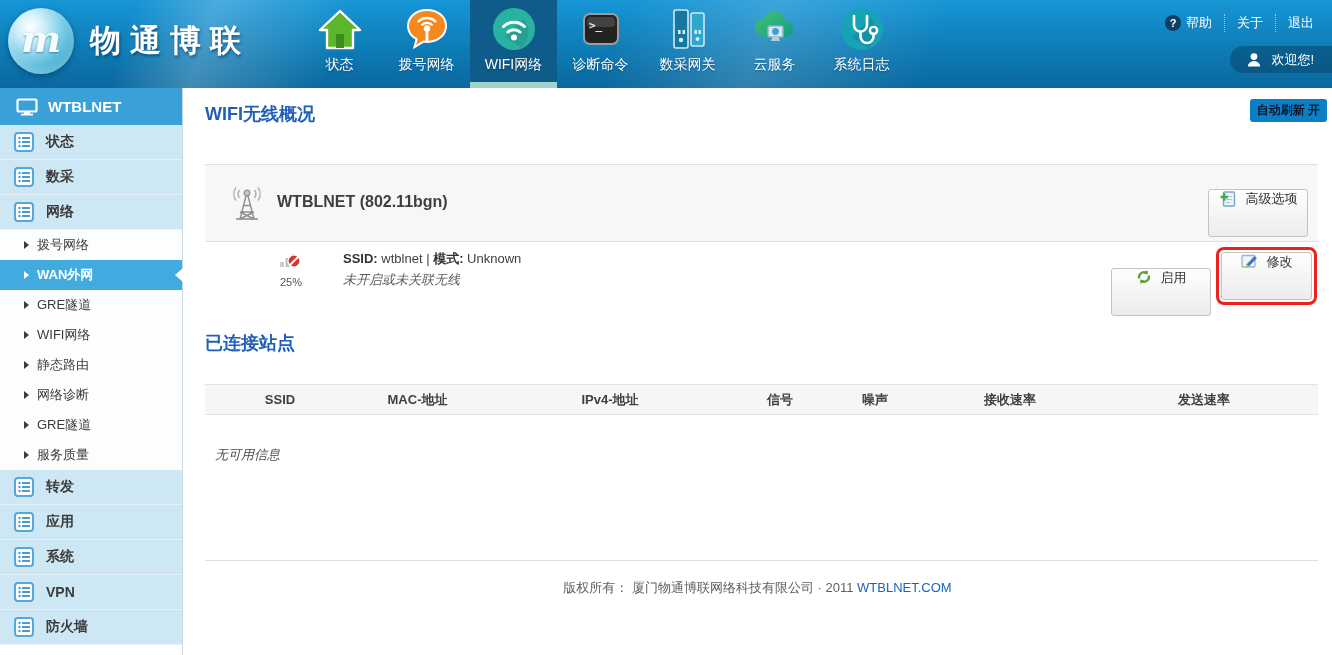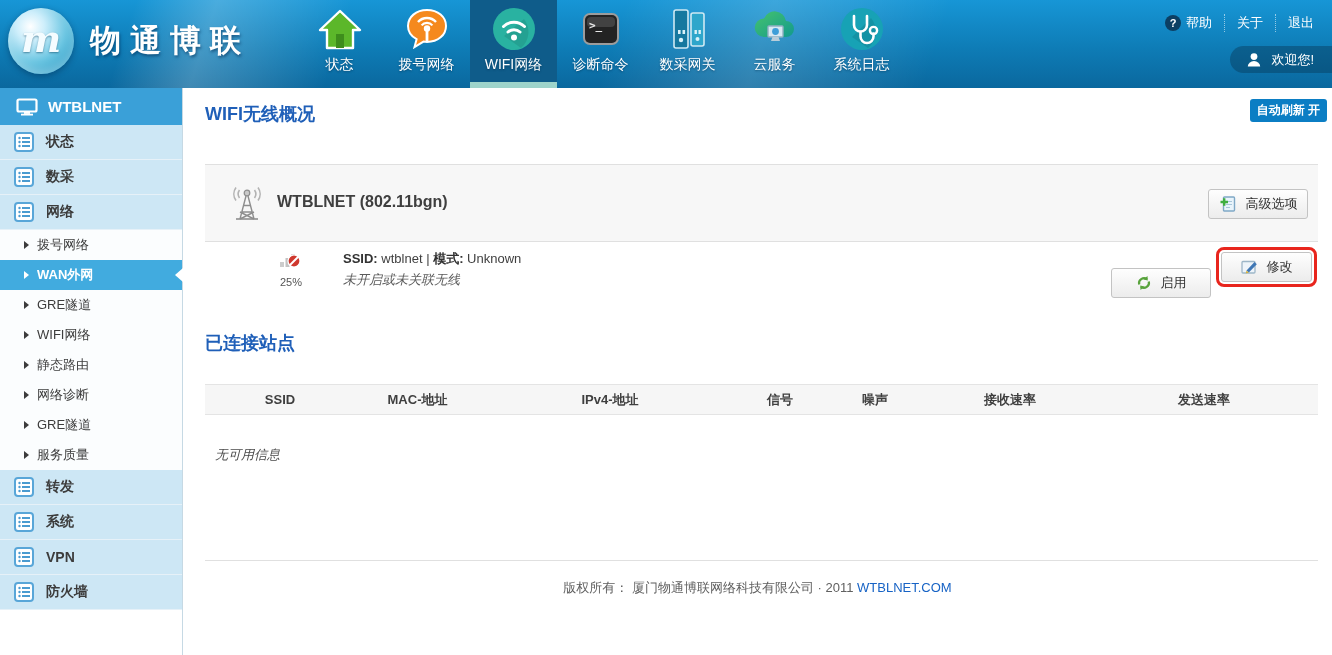--- a/index.html
+++ b/index.html
@@ -46,29 +46,29 @@
   .side-sub { height:30px; background:#fbfdfe; display:flex; align-items:center; gap:8px; padding-left:24px;
     font-size:13px; color:#3c3c3c; cursor:pointer; position:relative; }
   .tri { width:0; height:0; border-left:5px solid currentColor; border-top:4px solid transparent; border-bottom:4px solid transparent; }
   .side-sub.selected { background:#41abdf; color:#fff; font-weight:bold; }
   .side-sub.selected::after { content:""; position:absolute; right:-1px; top:50%; margin-top:-7px; width:0; height:0;
     border-top:7px solid transparent; border-bottom:7px solid transparent; border-right:8px solid #fff; }
 
   
   .main { position:absolute; left:183px; top:88px; width:1149px; height:567px; background:#fff; }
   .page-title { position:absolute; left:22px; top:14px; font-size:18px; font-weight:bold; color:#1f5fb8; }
-  .auto-refresh { position:absolute; right:5px; top:11px; background:#0b7ec4; color:#ffffff; font-weight:bold;
+  .auto-refresh { position:absolute; right:5px; top:11px; background:#0b7ec4; color:#0f172a; font-weight:bold;
     font-size:12px; padding:3px 7px; border-radius:3px; cursor:pointer;text-align:right; }
 
   .panel-header { position:absolute; left:22px; right:14px; top:76px; height:78px; background:#f7f7f7;
     border-top:1px solid #e0e0e0; border-bottom:1px solid #e0e0e0; }
   .tower { position:absolute; left:22px; top:19px; }
   .device-title { position:absolute; left:72px; top:28px; font-size:16px; font-weight:bold; color:#3f3f3f; }
 
-  .btn { display:inline-flex; align-items:center; justify-content:center; gap:9px; height:30px;
+  .btn { display:inline-flex; justify-content:center; gap:9px; height:48px;
     background:linear-gradient(180deg,#fefefe,#ececec); border:1px solid #c3c3c3; border-radius:3px;
     font-size:13px; color:#333; cursor:pointer; font-family:inherit; }
   .btn-advanced { position:absolute; right:10px; top:24px; width:100px; }
   .device-row { position:absolute; left:22px; right:14px; top:154px; height:68px; }
   .sig-block { position:absolute; left:66px; top:8px; width:40px; text-align:center; }
   .sig-pct { font-size:11px; color:#555; margin-top:2px; }
   .ssid-line { position:absolute; left:138px; top:8px; font-size:13px; color:#404040; }
   .ssid-line b { color:#333; }
   .status-line { position:absolute; left:138px; top:29px; font-size:13px; color:#5a5a5a; font-style:italic; }
   .btn-enable { position:absolute; right:107px; top:10px; width:100px;margin-top:16px; }
@@ -278,20 +278,32 @@
     <svg width="20" height="20" viewBox="0 0 20 20">
         <rect x="1" y="1" width="18" height="18" rx="3" fill="#fff" stroke="#58a6d8" stroke-width="2"></rect>
         <circle cx="5.5" cy="6" r="1.2" fill="#4a9bd0"></circle>
         <circle cx="5.5" cy="10" r="1.2" fill="#4a9bd0"></circle>
         <circle cx="5.5" cy="14" r="1.2" fill="#4a9bd0"></circle>
         <rect x="8" y="5" width="8" height="2" fill="#4a9bd0"></rect>
         <rect x="8" y="9" width="8" height="2" fill="#4a9bd0"></rect>
         <rect x="8" y="13" width="8" height="2" fill="#4a9bd0"></rect>
       </svg>
     <span>转发</span>
+  </div>
+  <div class="side-top">
+    <svg width="20" height="20" viewBox="0 0 20 20">
+        <rect x="1" y="1" width="18" height="18" rx="3" fill="#fff" stroke="#58a6d8" stroke-width="2"></rect>
+        <circle cx="5.5" cy="6" r="1.2" fill="#4a9bd0"></circle>
+        <circle cx="5.5" cy="10" r="1.2" fill="#4a9bd0"></circle>
+        <circle cx="5.5" cy="14" r="1.2" fill="#4a9bd0"></circle>
+        <rect x="8" y="5" width="8" height="2" fill="#4a9bd0"></rect>
+        <rect x="8" y="9" width="8" height="2" fill="#4a9bd0"></rect>
+        <rect x="8" y="13" width="8" height="2" fill="#4a9bd0"></rect>
+      </svg>
+    <span>应用</span>
   </div>
   <div class="side-top">
     <svg width="20" height="20" viewBox="0 0 20 20">
         <rect x="1" y="1" width="18" height="18" rx="3" fill="#fff" stroke="#58a6d8" stroke-width="2"></rect>
         <circle cx="5.5" cy="6" r="1.2" fill="#4a9bd0"></circle>
         <circle cx="5.5" cy="10" r="1.2" fill="#4a9bd0"></circle>
         <circle cx="5.5" cy="14" r="1.2" fill="#4a9bd0"></circle>
         <rect x="8" y="5" width="8" height="2" fill="#4a9bd0"></rect>
         <rect x="8" y="9" width="8" height="2" fill="#4a9bd0"></rect>
         <rect x="8" y="13" width="8" height="2" fill="#4a9bd0"></rect>

